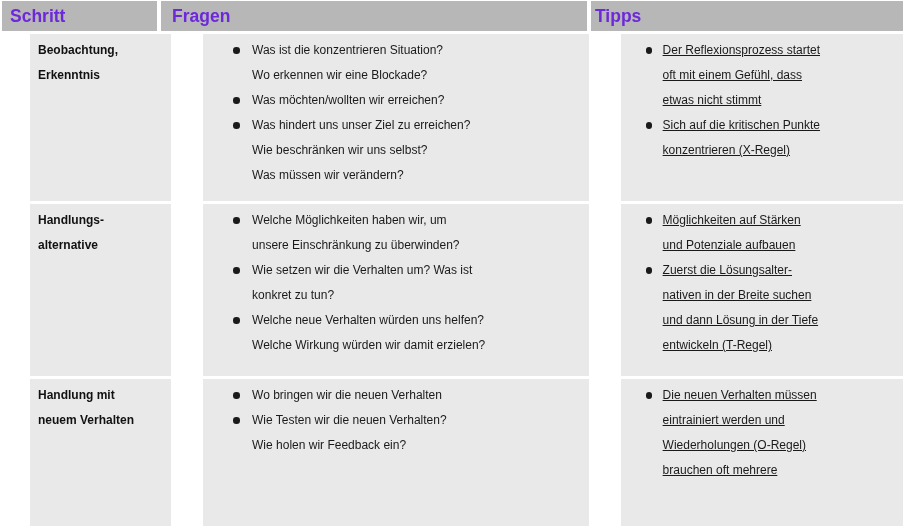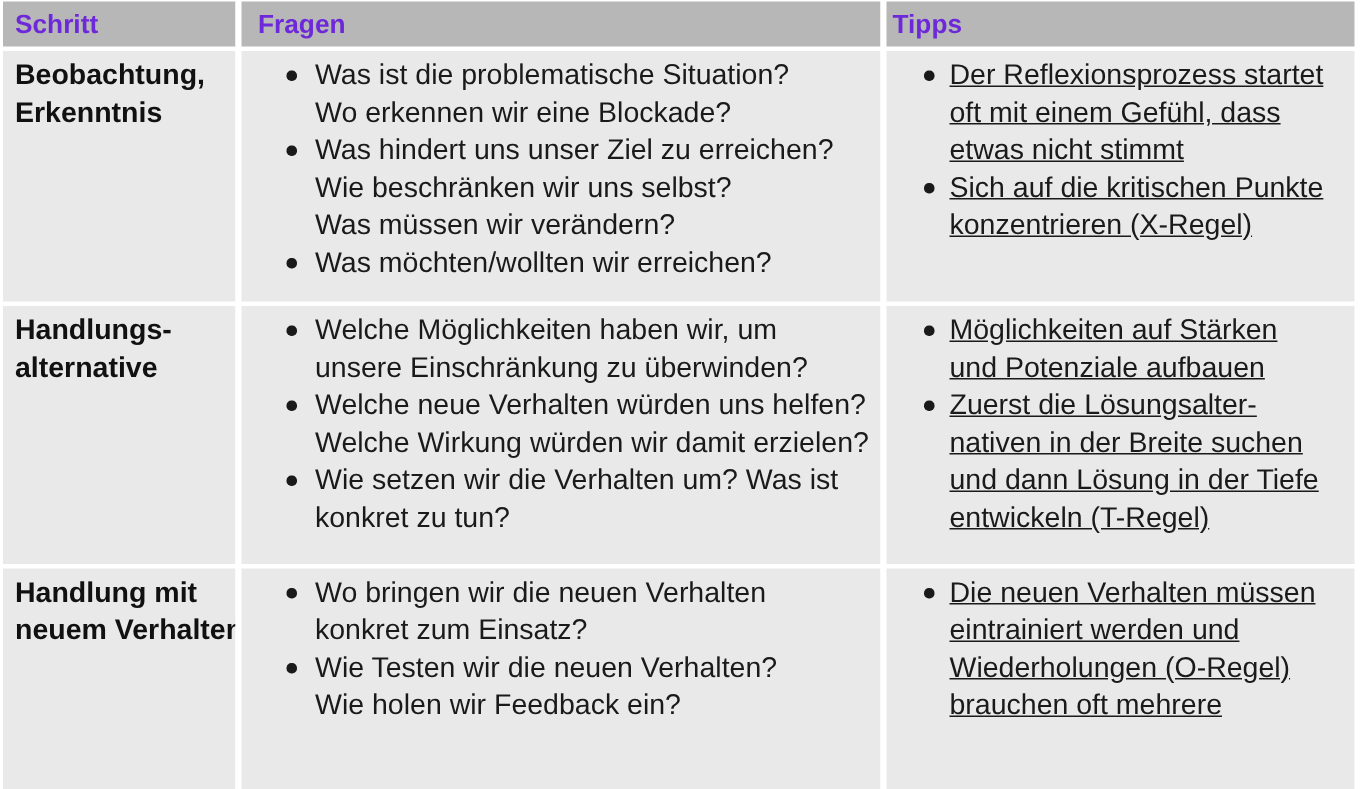--- a/index.html
+++ b/index.html
@@ -41,23 +41,24 @@
   }
   .head .c1 { padding-left: 8px; }
   .head .c2 { padding-left: 11px; }
   .head .c3 { padding-left: 4px; }
 
   .r1 { height: 167px; }
   .r2 { height: 172px; }
   .r3 { height: 157px; }
 
   .body-cell {
-    font-size: 19px;
+    font-size: 12px;
     line-height: 25px;
     padding-top: 4px;
+    margin-left: 28px;
   }
   .step {
     font-weight: bold;
     color: #111111;
     padding-left: 8px;
   }
   ul.blist {
     list-style: none;
     margin: 0;
     padding: 0;
@@ -93,30 +94,30 @@
 
   <div class="row r1">
     <div class="cell c1 body-cell step">
       <div class="ln">Beobachtung,</div>
       <div class="ln">Erkenntnis</div>
     </div>
     <div class="gapcol"></div>
     <div class="cell c2 body-cell">
       <ul class="blist">
         <li class="bitem">
-          <div class="ln">Was ist die problematische Situation?</div>
+          <div class="ln">Was ist die konzentrieren Situation?</div>
           <div class="ln">Wo erkennen wir eine Blockade?</div>
+        </li>
+        <li class="bitem">
+          <div class="ln">Was möchten/wollten wir erreichen?</div>
         </li>
         <li class="bitem">
           <div class="ln">Was hindert uns unser Ziel zu erreichen?</div>
           <div class="ln">Wie beschränken wir uns selbst?</div>
           <div class="ln">Was müssen wir verändern?</div>
-        </li>
-        <li class="bitem">
-          <div class="ln">Was möchten/wollten wir erreichen?</div>
         </li>
       </ul>
     </div>
     <div class="gapcol"></div>
     <div class="cell c3 body-cell">
       <ul class="blist">
         <li class="bitem">
           <div class="ln">Der Reflexionsprozess startet</div>
           <div class="ln">oft mit einem Gefühl, dass</div>
           <div class="ln">etwas nicht stimmt</div>
@@ -135,26 +136,26 @@
       <div class="ln">alternative</div>
     </div>
     <div class="gapcol"></div>
     <div class="cell c2 body-cell">
       <ul class="blist">
         <li class="bitem">
           <div class="ln">Welche Möglichkeiten haben wir, um</div>
           <div class="ln">unsere Einschränkung zu überwinden?</div>
         </li>
         <li class="bitem">
+          <div class="ln">Wie setzen wir die Verhalten um? Was ist</div>
+          <div class="ln">konkret zu tun?</div>
+        </li>
+        <li class="bitem">
           <div class="ln">Welche neue Verhalten würden uns helfen?</div>
           <div class="ln">Welche Wirkung würden wir damit erzielen?</div>
-        </li>
-        <li class="bitem">
-          <div class="ln">Wie setzen wir die Verhalten um? Was ist</div>
-          <div class="ln">konkret zu tun?</div>
         </li>
       </ul>
     </div>
     <div class="gapcol"></div>
     <div class="cell c3 body-cell">
       <ul class="blist">
         <li class="bitem">
           <div class="ln">Möglichkeiten auf Stärken</div>
           <div class="ln">und Potenziale aufbauen</div>
         </li>
@@ -171,21 +172,20 @@
   <div class="row r3">
     <div class="cell c1 body-cell step">
       <div class="ln">Handlung mit</div>
       <div class="ln">neuem Verhalten</div>
     </div>
     <div class="gapcol"></div>
     <div class="cell c2 body-cell">
       <ul class="blist">
         <li class="bitem">
           <div class="ln">Wo bringen wir die neuen Verhalten</div>
-          <div class="ln">konkret zum Einsatz?</div>
         </li>
         <li class="bitem">
           <div class="ln">Wie Testen wir die neuen Verhalten?</div>
           <div class="ln">Wie holen wir Feedback ein?</div>
         </li>
       </ul>
     </div>
     <div class="gapcol"></div>
     <div class="cell c3 body-cell">
       <ul class="blist">

